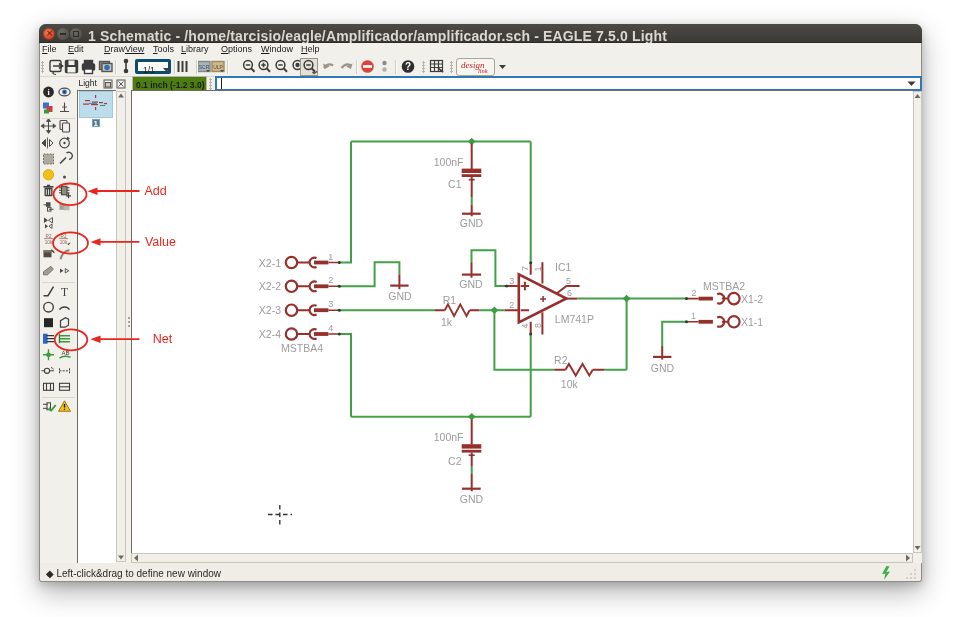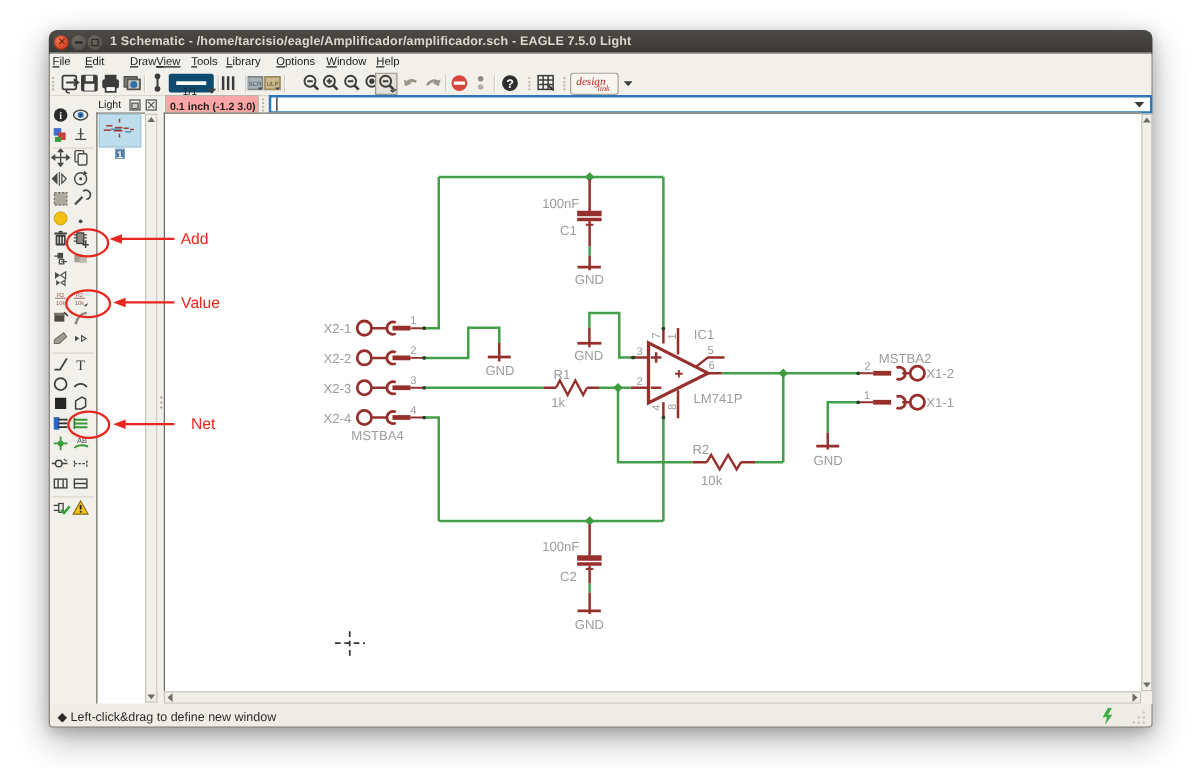--- a/index.html
+++ b/index.html
@@ -6,36 +6,36 @@
   *{box-sizing:border-box;}
   body{font-family:"Liberation Sans",sans-serif;}
   .abs{position:absolute;}
   .win{position:absolute;left:39px;top:24px;width:883px;height:558px;background:#f2f0ea;
        border-radius:7px 7px 3px 3px;border:1px solid rgba(60,56,48,0.55);
        box-shadow:0 10px 28px rgba(0,0,0,0.30),0 3px 10px rgba(0,0,0,0.18);}
   .titlebar{position:absolute;left:39px;top:24px;width:883px;height:19px;
        background:linear-gradient(#4c4a45,#3a3936);border-radius:7px 7px 0 0;
        border-bottom:1px solid #2c2b28;}
   .tbtn{position:absolute;width:12px;height:12px;border-radius:50%;top:28px;}
-  .title-text{position:absolute;left:88px;top:28px;font-size:10px;font-weight:bold;color:#dcd8cf;letter-spacing:0.15px;}
+  .title-text{position:absolute;left:88px;top:28px;font-size:14px;font-weight:bold;color:#dcd8cf;letter-spacing:0.15px;}
   .menubar{position:absolute;left:40px;top:43px;width:881px;height:15px;background:#f2f0ea;}
   .mi{position:absolute;top:43.5px;font-size:9px;color:#1c1c1c;}
   .mi span{text-decoration:underline;text-underline-offset:1px;}
   .toolbar{position:absolute;left:40px;top:58px;width:881px;height:19px;background:#f2f0ea;border-bottom:1px solid #dbd7cd;}
   .row2{position:absolute;left:40px;top:77px;width:881px;height:14px;background:#f2f0ea;}
   .vsep{position:absolute;top:60px;width:2px;height:14px;border-left:1px solid #d2cec4;border-right:1px solid #fbfaf8;}
   .grip{position:absolute;top:61px;width:3px;height:12px;
      background-image:radial-gradient(circle,#b9b5aa 1px,transparent 1.2px);background-size:3px 3px;}
-  .combo{position:absolute;left:135px;top:59px;width:36px;height:15px;background:#fcfbfa;border:6px solid #0c4a6e;border-radius:2px;font-size:8.5px;color:#222;}
+  .combo{position:absolute;left:135px;top:59px;width:36px;height:15px;background:#fcfbfa;border:3px solid #0c4a6e;border-radius:2px;font-size:8.5px;color:#222;}
   .statusbar{position:absolute;left:40px;top:563px;width:881px;height:18px;background:#efede6;font-size:11px;color:#2a2a2a;border-radius:0 0 3px 3px;}
   .canvas{position:absolute;left:131px;top:90px;width:782px;height:463px;background:#ffffff;border-top:1px solid #706c63;border-left:1px solid #706c63;}
   .sheets{position:absolute;left:77px;top:90px;width:39px;height:473px;background:#ffffff;border-top:1px solid #706c63;border-left:1px solid #706c63;}
   .sbar{background:#f1efe9;border:1px solid #c9c5bb;}
   .cmdbox{position:absolute;left:215px;top:76px;width:707px;height:15px;background:#ffffff;border:2px solid #2f77b8;}
-  .coordbox{position:absolute;left:132px;top:76px;width:75px;height:15px;background:#fca5a5;border:1px solid #bab6ac;font-size:8.5px;font-weight:bold;color:#1e1e1e;}
+  .coordbox{position:absolute;left:132px;top:76px;width:75px;height:15px;background:#4d7c0f;border:1px solid #bab6ac;font-size:8.5px;font-weight:bold;color:#1e1e1e;}
 </style>
 </head>
 <body>
 <div class="win"></div>
 <div class="titlebar"></div>
 <div class="tbtn" style="left:43px;background:radial-gradient(circle at 35% 30%,#f07b54,#d64525 65%,#b23417);box-shadow:inset 0 0 0 1px rgba(0,0,0,0.25);"></div>
 <div class="abs" style="left:46.2px;top:30.5px;width:6px;height:6px;color:#7e2810;font-size:8px;line-height:6px;font-weight:bold;">✕</div>
 <div class="tbtn" style="left:56.5px;background:radial-gradient(circle at 35% 30%,#6b6962,#55534d 70%,#46443f);"></div>
 <div class="abs" style="left:59.5px;top:32.5px;width:6px;height:2px;background:#2e2d29;"></div>
 <div class="tbtn" style="left:70px;background:radial-gradient(circle at 35% 30%,#6b6962,#55534d 70%,#46443f);"></div>

